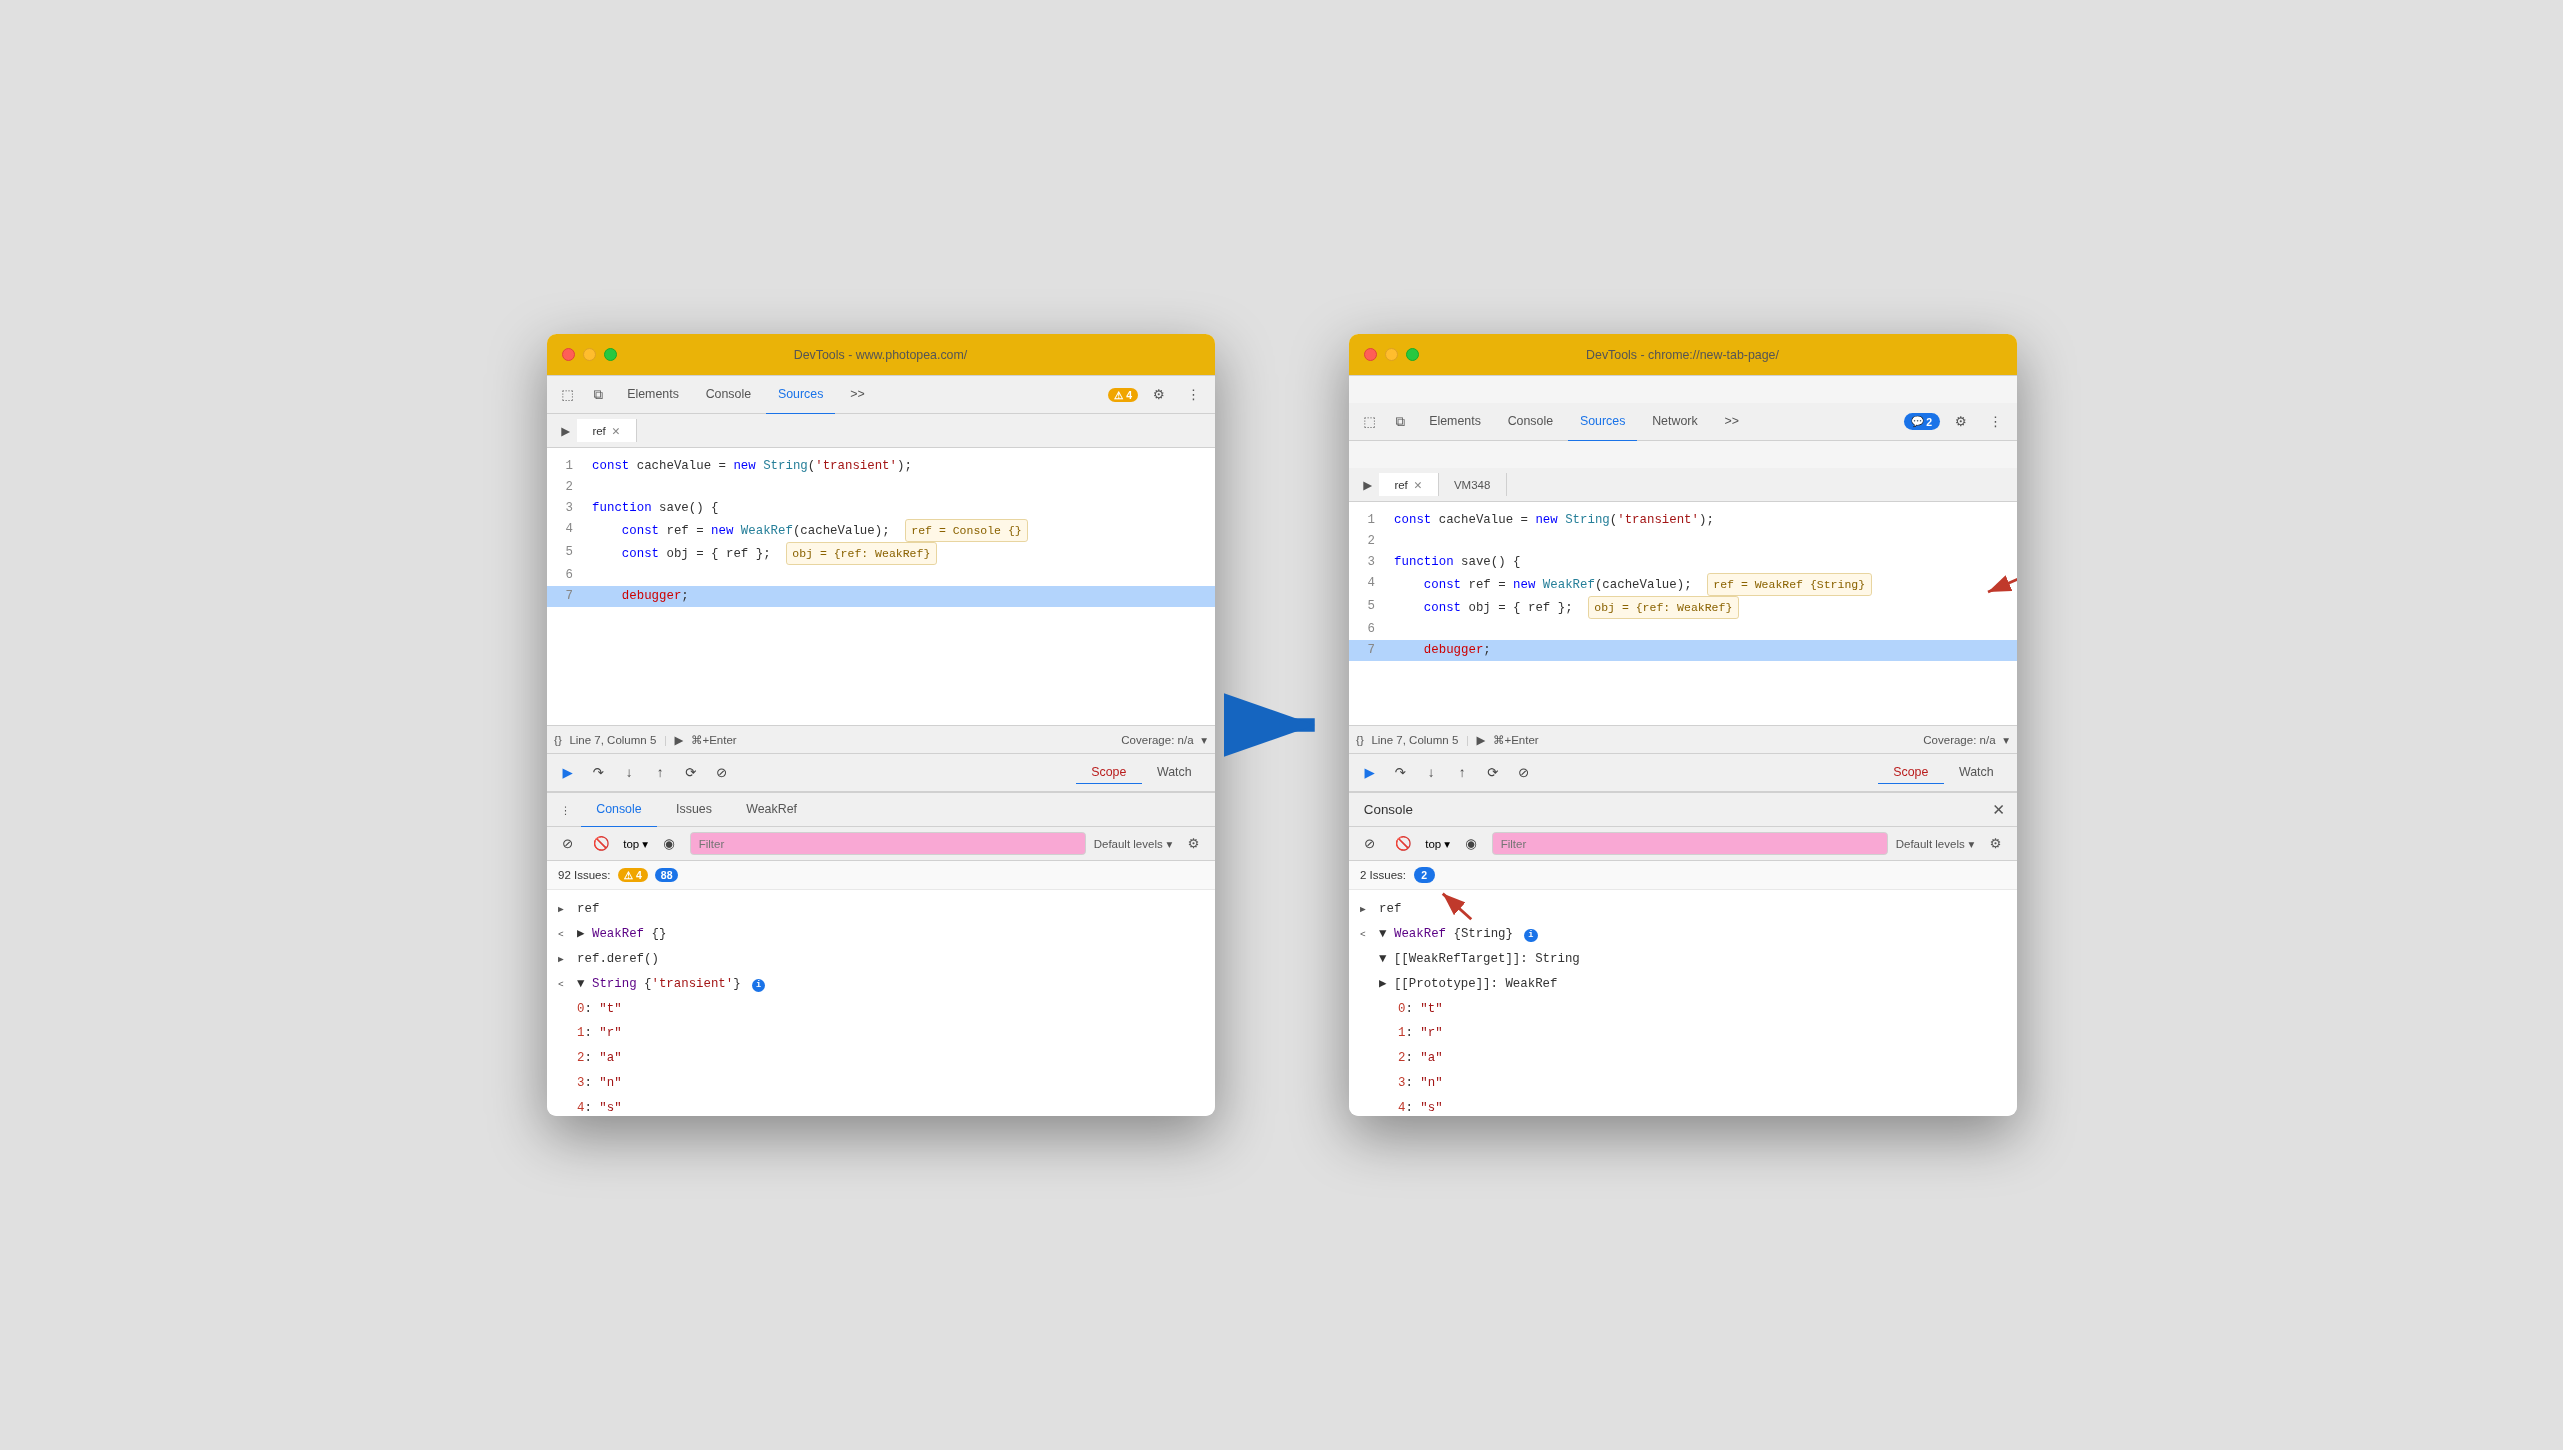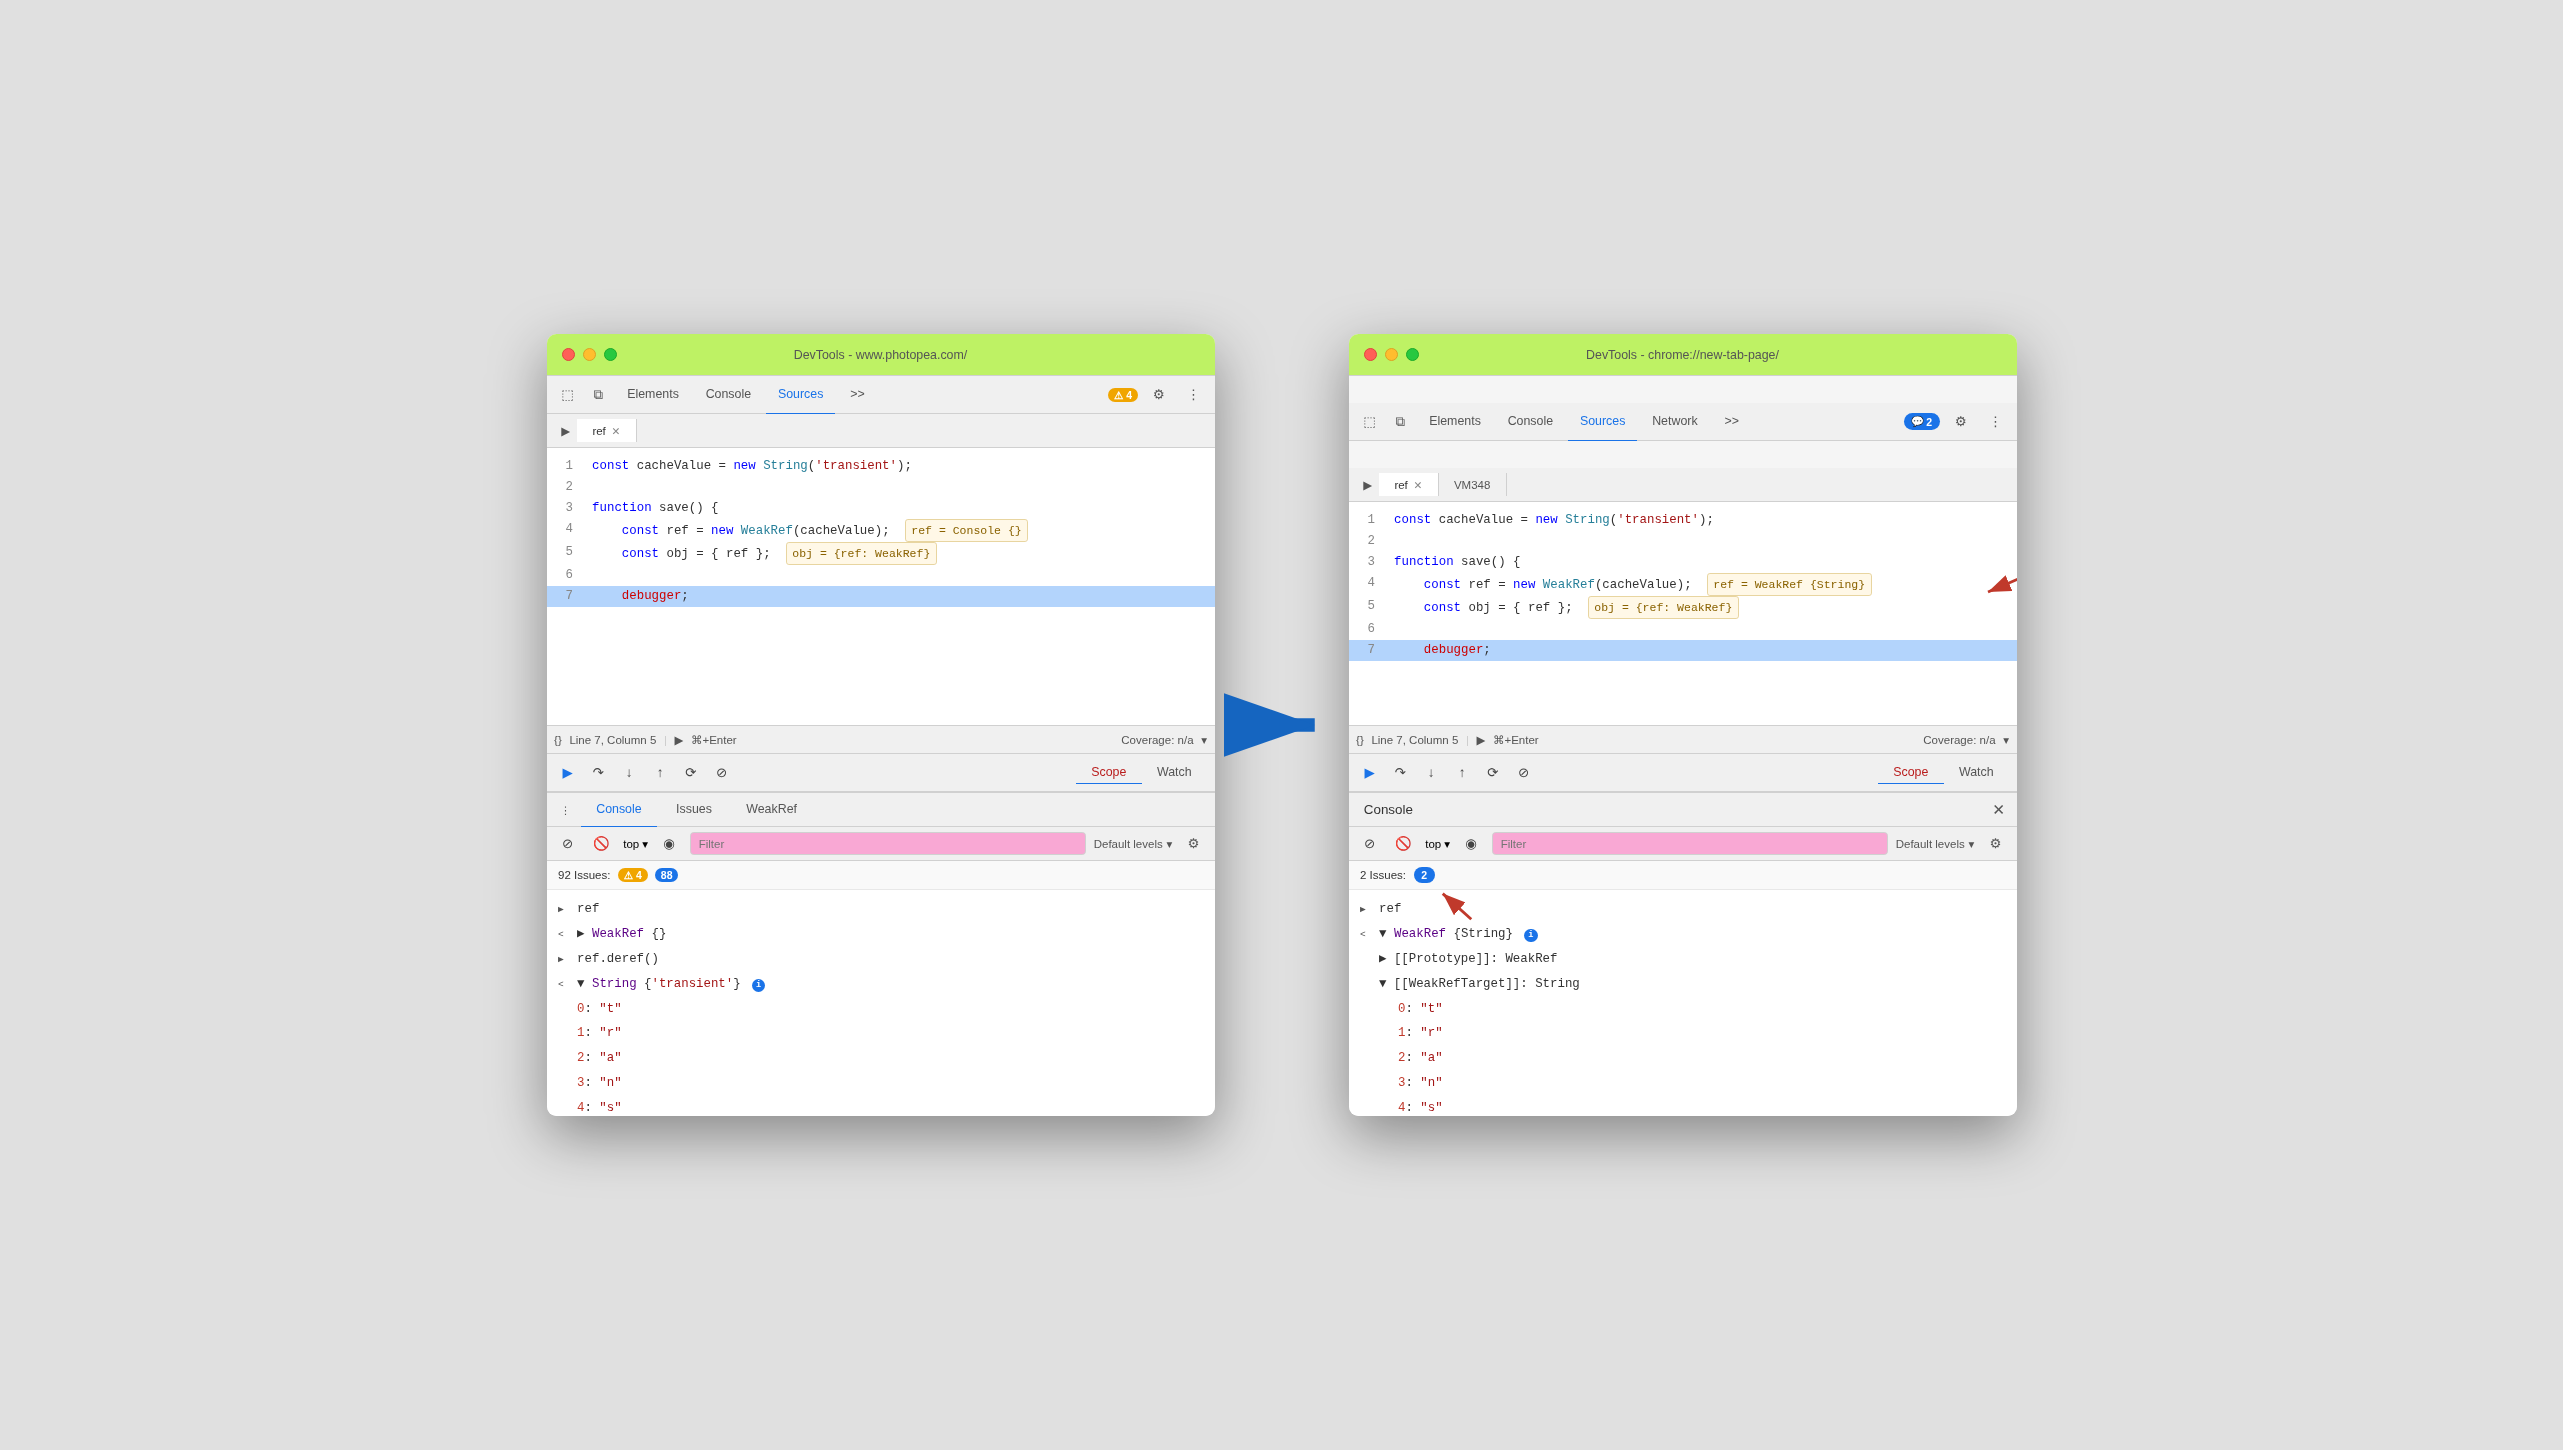--- a/index.html
+++ b/index.html
@@ -32,21 +32,21 @@
       width: 668px;
       height: 782px;
     }
 
     
     .title-bar {
       height: 42px;
       display: flex;
       align-items: center;
       padding: 0 15.3px;
-      background: #bef264;
+      background: #eab308;
       border-bottom: 1px solid #d0d0d0;
       position: relative;
     }
 
     .window-controls {
       display: flex;
       gap: 7.6px;
       align-items: center;
     }
 
@@ -801,24 +801,24 @@
         <div class="console-content" style="position:relative;">
           <div class="console-item">
             <span class="caret">▶</span>
             <span>ref</span>
           </div>
           <div class="console-item">
             <span class="caret">&lt;</span>
             <span>▼ <span style="color:#5a0085;">WeakRef</span> {String} <span class="info-icon">i</span></span>
           </div>
           <div class="console-item nested">
+            <span>▼ [[WeakRefTarget]]: String</span>
+          </div>
+          <div class="console-item nested">
             <span>▶ [[Prototype]]: WeakRef</span>
-          </div>
-          <div class="console-item nested">
-            <span>▼ [[WeakRefTarget]]: String</span>
           </div>
           <div class="console-item nested-2">
             <span><span class="red-val">0</span>: <span class="str">"t"</span></span>
           </div>
           <div class="console-item nested-2">
             <span><span class="red-val">1</span>: <span class="str">"r"</span></span>
           </div>
           <div class="console-item nested-2">
             <span><span class="red-val">2</span>: <span class="str">"a"</span></span>
           </div>

